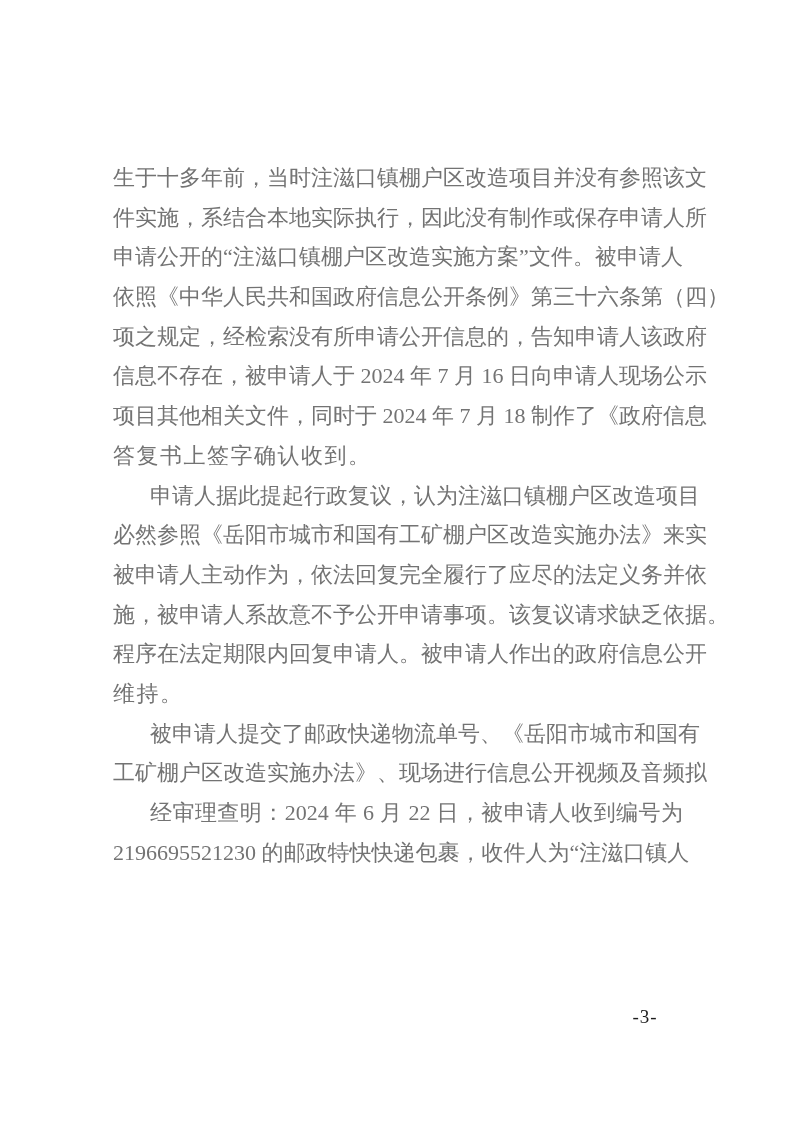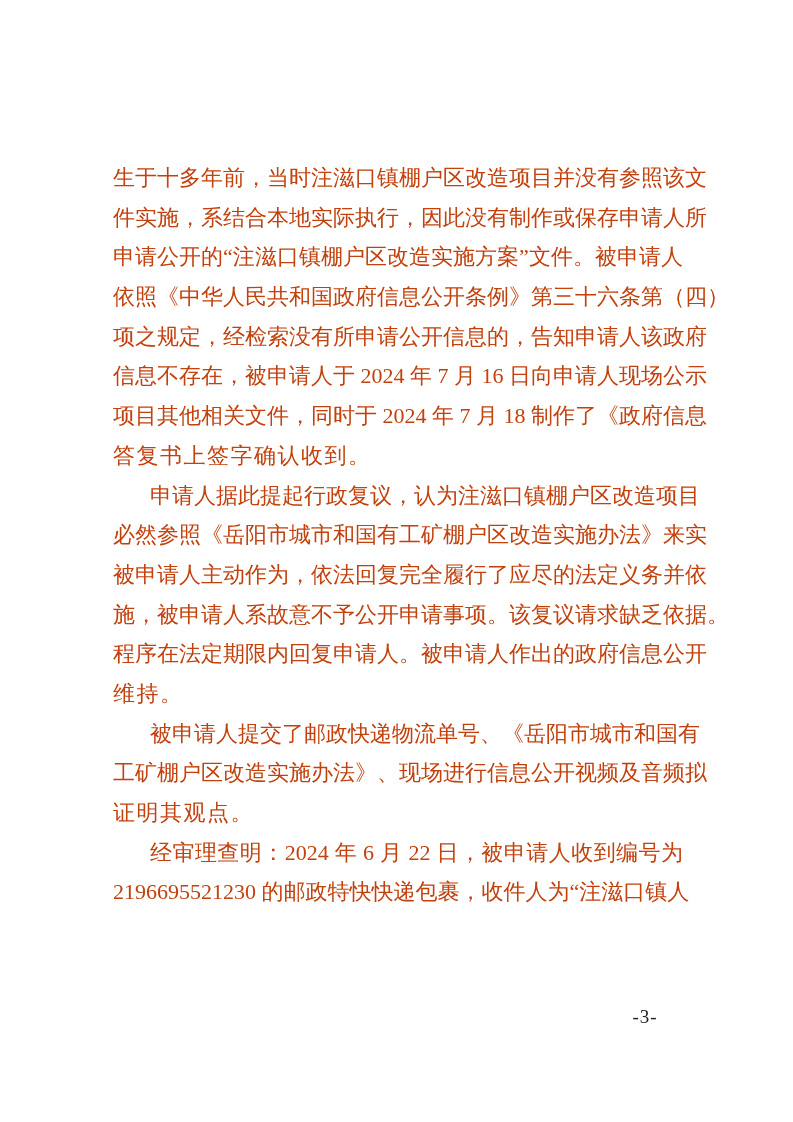--- a/index.html
+++ b/index.html
@@ -21,21 +21,21 @@
     height: 1122px;
     background: #ffffff;
   }
   .text-block {
     position: absolute;
     left: 113px;
     top: 158px;
     width: 570px;
     font-size: 22px;
     line-height: 39.7px;
-    color: #c2410c;
+    color: #737373;
     text-justify: inter-character;
   }
   .line {
     height: 39.7px;
     text-align: justify;
     text-align-last: justify;
     white-space: nowrap;
     overflow: visible;
   }
   .line.end {
@@ -74,21 +74,20 @@
     <div class="line">项目其他相关文件，同时于 2024 年 7 月 18 制作了《政府信息</div>
     <div class="line end">答复书上签字确认收到。</div>
     <div class="line indent">申请人据此提起行政复议，认为注滋口镇棚户区改造项目</div>
     <div class="line">必然参照《岳阳市城市和国有工矿棚户区改造实施办法》来实</div>
     <div class="line">被申请人主动作为，依法回复完全履行了应尽的法定义务并依</div>
     <div class="line">施，被申请人系故意不予公开申请事项。该复议请求缺乏依据。</div>
     <div class="line">程序在法定期限内回复申请人。被申请人作出的政府信息公开</div>
     <div class="line end">维持。</div>
     <div class="line indent">被申请人提交了邮政快递物流单号、《岳阳市城市和国有</div>
     <div class="line">工矿棚户区改造实施办法》、现场进行信息公开视频及音频拟</div>
-    <div class="line end">证明其观点。</div>
     <div class="line indent">
       <span class="bold">经审理查明：</span><span>2024 年 6 月 22 日，被申请人收到编号为</span>
     </div>
     <div class="line">2196695521230 的邮政特快快递包裹，收件人为“注滋口镇人</div>
   </div>
 
   <div class="page-number">-3-</div>
 
 </div>
 

